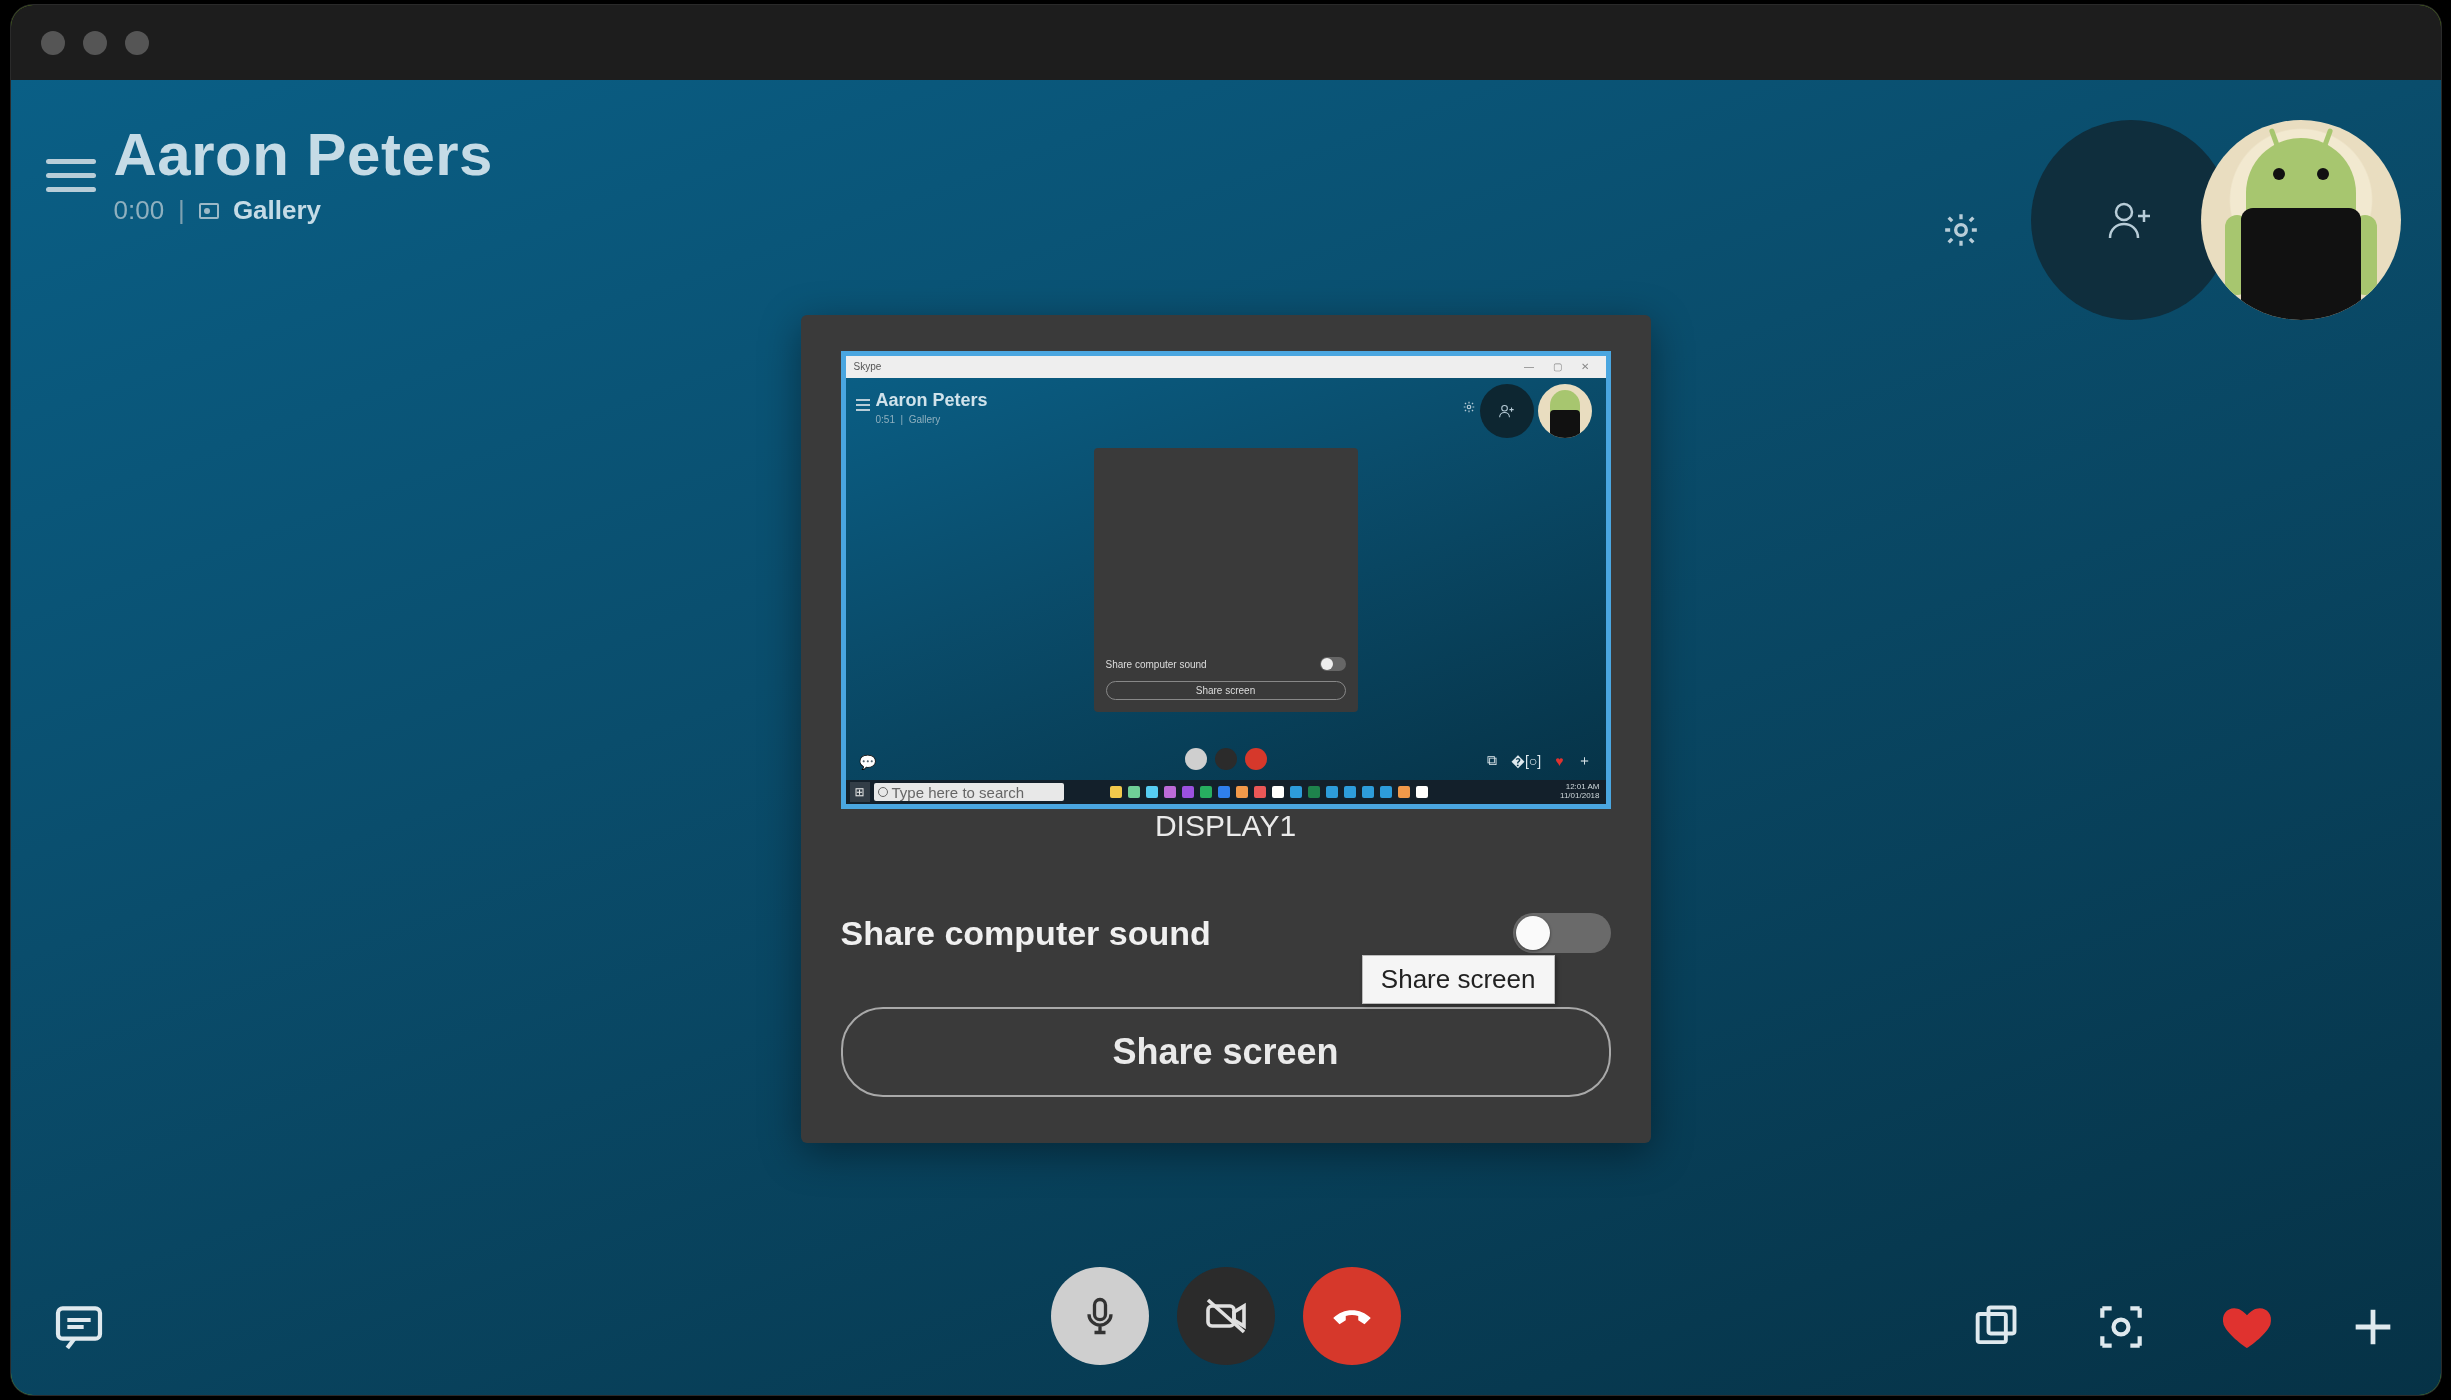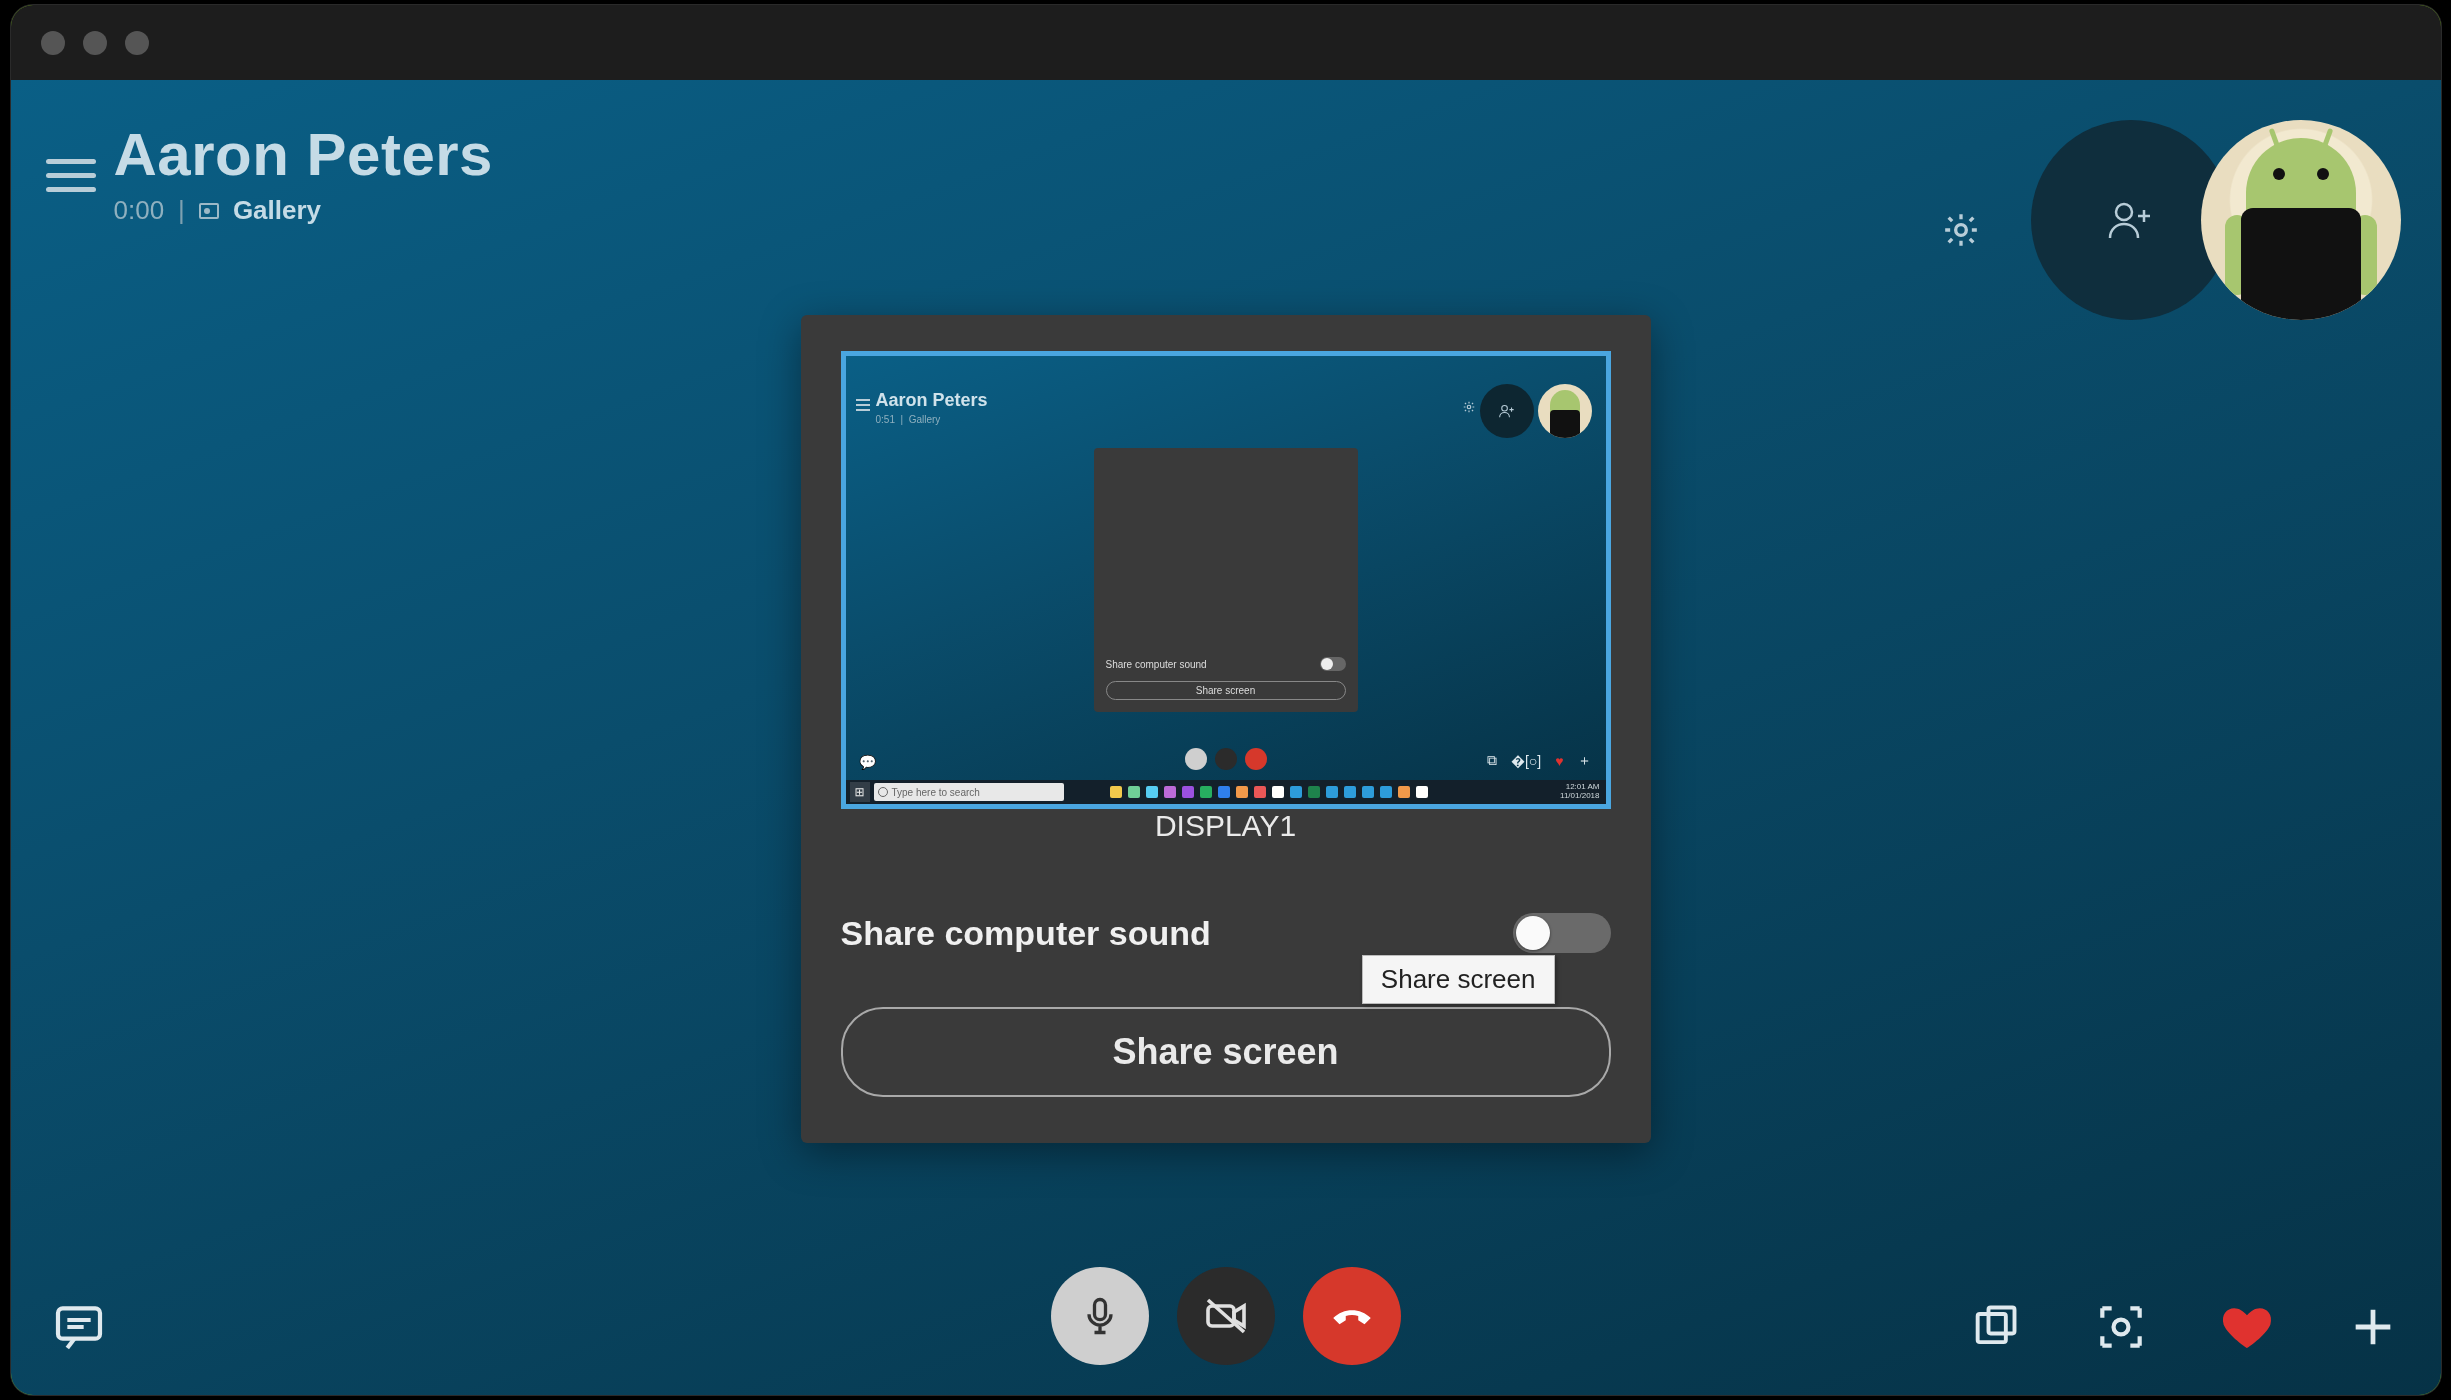--- a/index.html
+++ b/index.html
@@ -149,21 +149,21 @@
   .preview .pvctrls .a{background:#cfcfcf;} .preview .pvctrls .b{background:#2b2b2b;} .preview .pvctrls .c{background:#d6382b;}
   .preview .pvright { position:absolute; bottom:34px; right:14px; display:flex; gap:14px; align-items:center;}
   .preview .pvright span { color:#dfe9ee; font-size:14px;}
   .preview .pvright .ph { color:#e0322f;}
   .preview .pvleft { position:absolute; bottom:34px; left:14px; color:#dfe9ee; font-size:14px;}
   .preview .taskbar {
     position:absolute; left:0; right:0; bottom:0; height:24px; background:#13202b;
     display:flex; align-items:center;
   }
   .preview .taskbar .start { width:20px; height:20px; margin:0 4px; background:#fff2; display:flex; align-items:center; justify-content:center; font-size:12px;}
-  .preview .taskbar .search { flex:0 0 190px; height:18px; background:#e8e8e8; border-radius:2px; margin-right:6px; display:flex; align-items:center; font-size:10px; color:#666; padding-left:4px; gap:4px;}
+  .preview .taskbar .search { flex:0 0 190px; height:18px; background:#e8e8e8; border-radius:2px; margin-right:6px; display:flex; align-items:center; font-size:15px; color:#666; padding-left:4px; gap:4px;}
   .preview .taskbar .search .circ{ width:10px;height:10px;border:1px solid #666;border-radius:50%;}
   .preview .taskbar .tray { flex:1; display:flex; gap:6px; padding-left:40px;}
   .preview .taskbar .tray i { width:12px; height:12px; display:inline-block; border-radius:2px;}
   .preview .taskbar .clock { margin-left:auto; font-size:8px; color:#cfd8dc; padding-right:6px; text-align:right; line-height:1.1;}
   .display-label { text-align:center; font-size:30px; color:#eaeaea;}
   .sound-row {
     display:flex; align-items:center; justify-content:space-between;
     margin-top: 70px;
   }
   .sound-label { font-size:34px; font-weight:700; color:#f0f0f0;}
@@ -244,20 +244,24 @@
           <div class="eye l"></div>
             <div class="eye r"></div>
           <div class="arm l"></div>
             <div class="arm r"></div>
           <div class="body"></div>
         </div>
       </div>
 
       <div class="share-panel">
         <div class="preview">
+          <div class="pvtitle">
+            <span>Skype</span>
+            <span class="winbtns">— ▢ ✕</span>
+          </div>
           <div class="ham">
               <div></div>
               <div></div>
               <div></div>
             </div>
           <div class="name">Aaron Peters</div>
           <div class="sub">0:51 &nbsp;|&nbsp; Gallery</div>
           <div class="gear">
             <svg viewBox="0 0 24 24">
                 <circle cx="12" cy="12" r="3"></circle>

